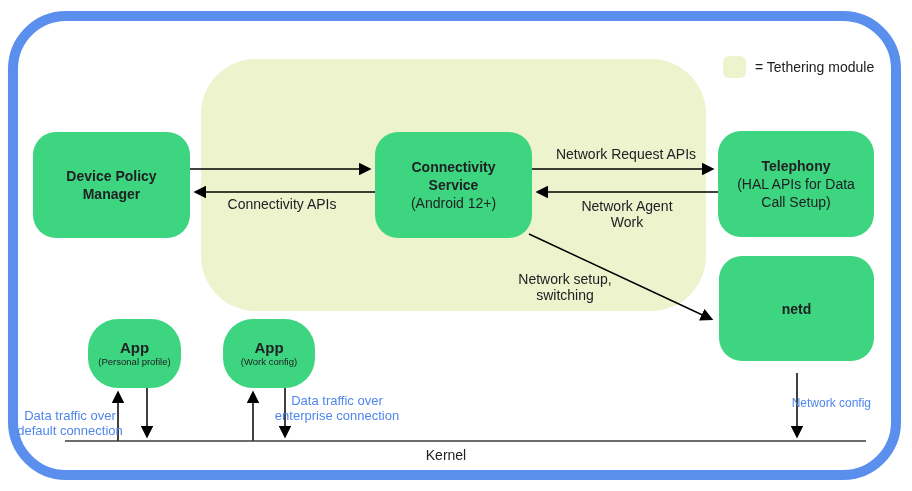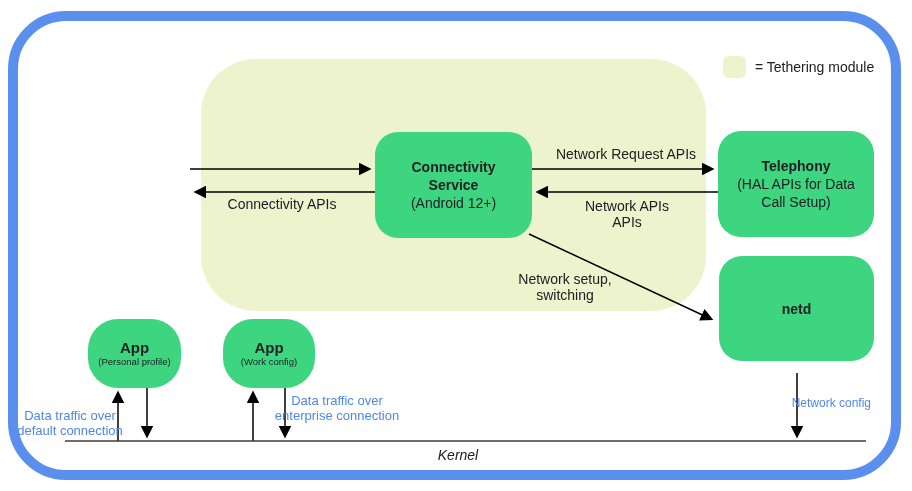--- a/index.html
+++ b/index.html
@@ -105,20 +105,23 @@
     <line x1="285" y1="388" x2="285" y2="436" stroke="#000" stroke-width="1.5" marker-end="url(#arr)"></line>
 
     <line x1="65" y1="441" x2="866" y2="441" stroke="#3c3c3c" stroke-width="1.3"></line>
   </svg>
 
   <div class="legend">
     <div class="legend-swatch"></div>
     <div class="legend-label">= Tethering module</div>
   </div>
 
+  <div class="gbox" style="left:33px; top:132px; width:157px; height:106px; padding:0 16px; box-sizing:border-box;">
+    <div class="title">Device Policy Manager</div>
+  </div>
 
   <div class="gbox" style="left:375px; top:132px; width:157px; height:106px; padding:0 20px; box-sizing:border-box;">
     <div class="title">Connectivity Service</div>
     <div class="subtitle">(Android 12+)</div>
   </div>
 
   <div class="gbox" style="left:718px; top:131px; width:156px; height:106px; padding:0 13px; box-sizing:border-box;">
     <div class="title">Telephony</div>
     <div class="subtitle">(HAL APIs for Data Call Setup)</div>
   </div>
@@ -134,25 +137,25 @@
 
   <div class="gbox app" style="left:223px; top:319px; width:92px; height:69px;">
     <div class="title">App</div>
     <div class="subtitle">(Work config)</div>
   </div>
 
   <div class="lbl" style="left:535px; top:146px; width:182px;">Network Request APIs</div>
 
   <div class="lbl" style="left:227px; top:196px; width:110px;">Connectivity APIs</div>
 
-  <div class="lbl" style="left:572px; top:198px; width:110px;">Network APIs APIs</div>
+  <div class="lbl" style="left:572px; top:198px; width:110px;">Network Agent Work</div>
 
   <div class="lbl" style="left:504px; top:271px; width:122px;">Network setup, switching</div>
 
   <div class="lbl blue" style="left:14px; top:408px; width:112px;">Data traffic over default connection</div>
 
   <div class="lbl blue" style="left:273px; top:393px; width:128px;">Data traffic over enterprise connection</div>
 
   <div class="lbl blue big" style="left:789px; top:395px; width:82px; text-align:right;">Network config</div>
 
-  <div class="lbl" style="left:408px; top:447px; width:100px;font-style:italic;">Kernel</div>
+  <div class="lbl" style="left:396px; top:447px; width:100px;">Kernel</div>
 
 </div>
 
 </body></html>

